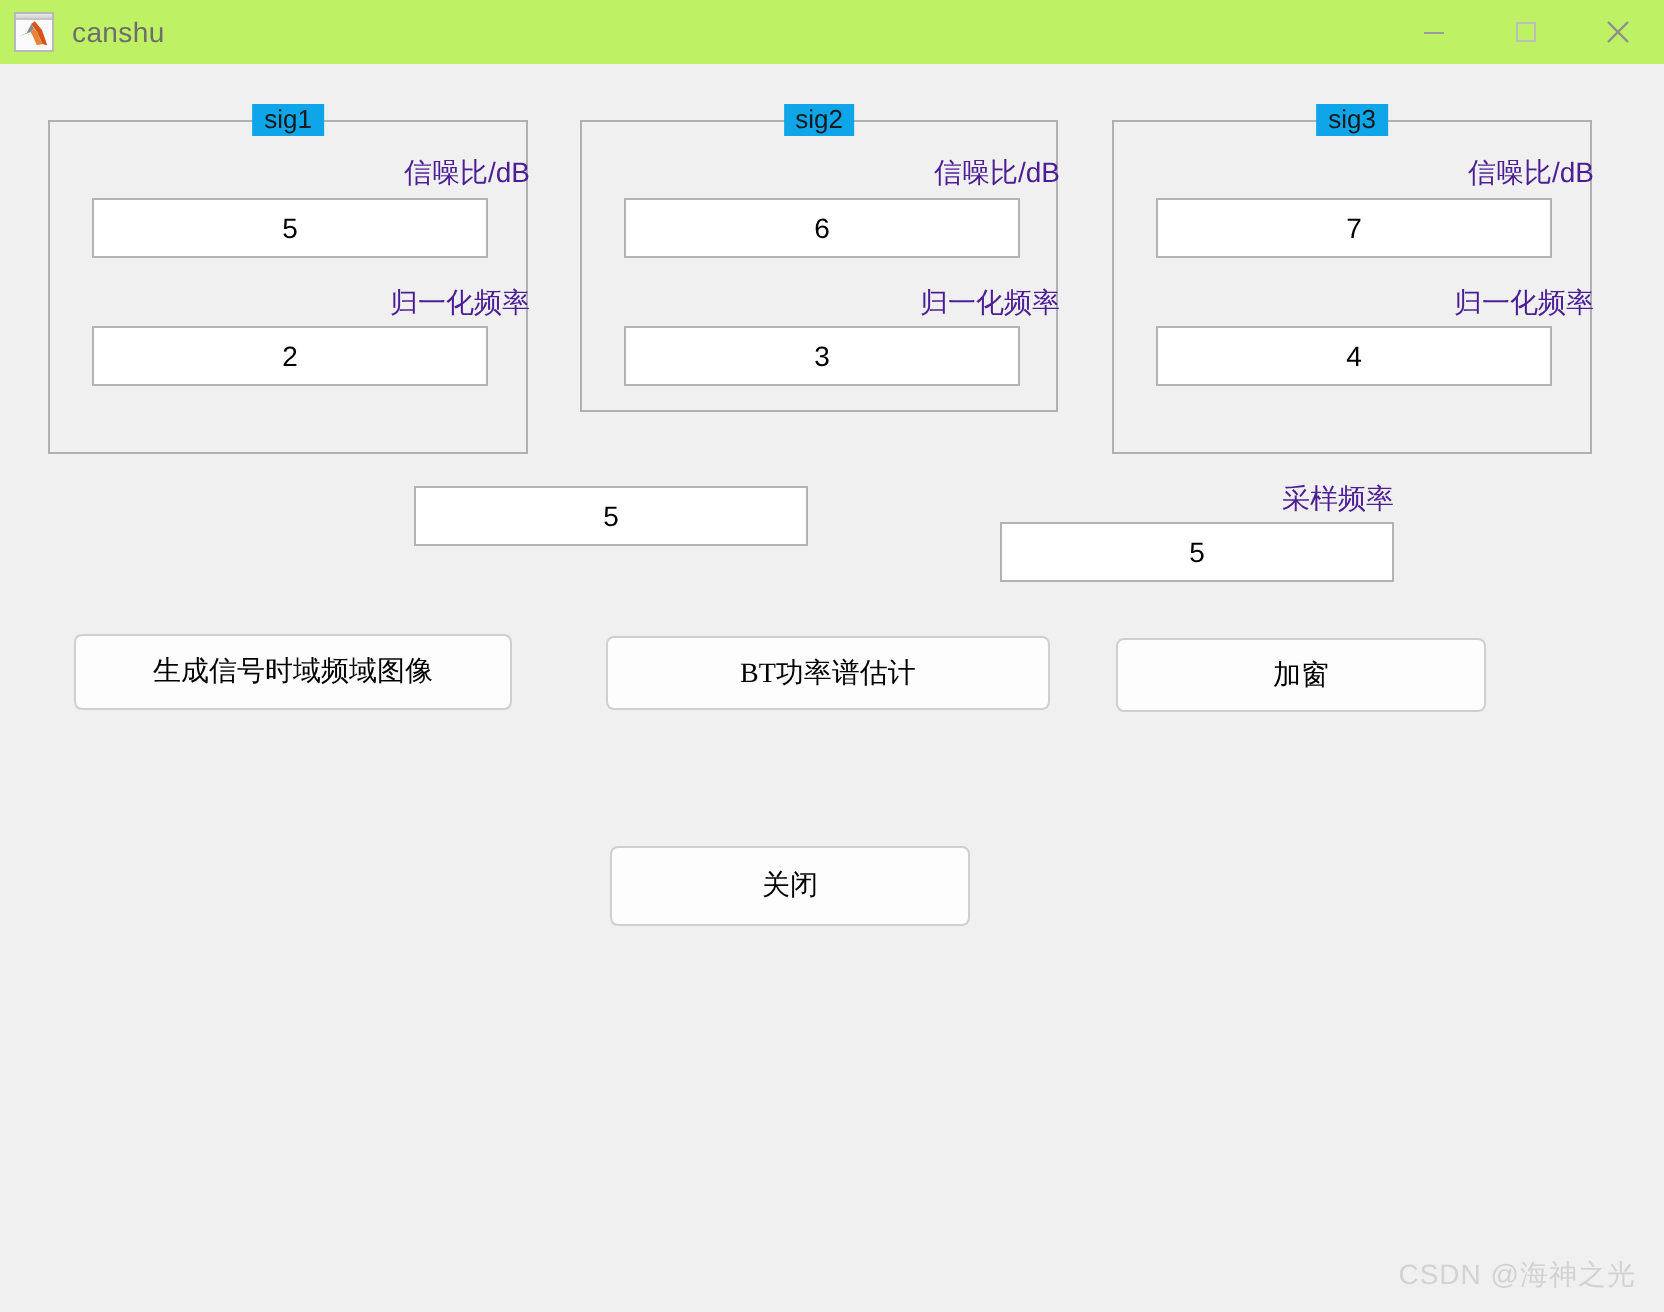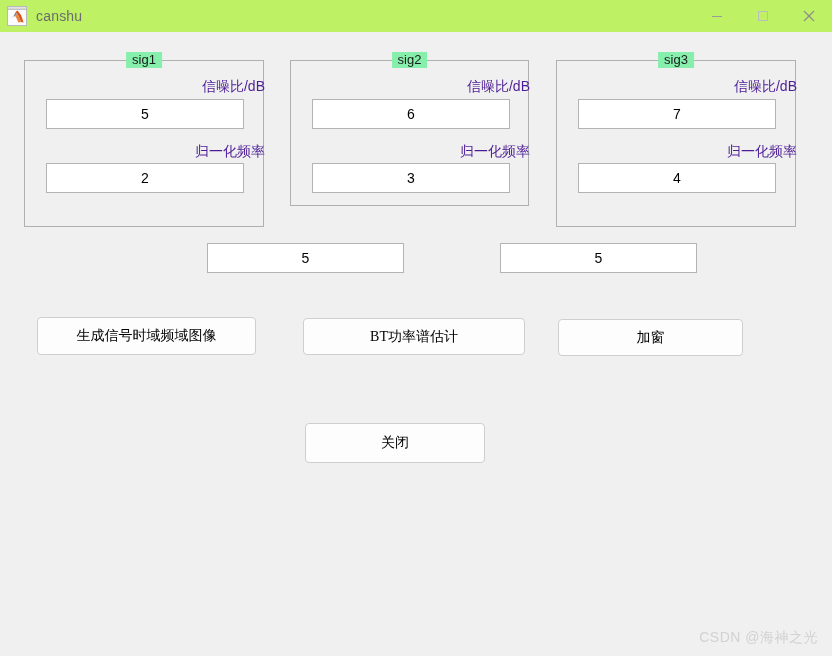--- a/index.html
+++ b/index.html
@@ -78,21 +78,21 @@
     position: absolute;
     border: 1px solid #b0b0b0;
     background: #f0f0f0;
     box-sizing: border-box;
   }
   .panel-title {
     position: absolute;
     top: -9px;
     left: 50%;
     transform: translateX(-50%);
-    background: #86efac;
+    background: #0ea5e9;
     padding: 0 6px;
     font-size: 13px;
     color: #1a1a1a;
     white-space: nowrap;
     line-height: 16px;
   }
   .field-label {
     text-align: right;
     font-size: 14px;
     color: #4c1d95;
@@ -207,20 +207,21 @@
 
   <div class="field-label" style="position:absolute; left:0; top:81px; width:240px;">归一化频率</div>
   <input class="textfield" type="text" readonly="" style="position: absolute; left: 21px; top: 102px; width: 198px;" value="4">
 </div>
 
 <div class="std-group" style="left:207px; top:240px; width:197px;">
   <input class="textfield" type="text" readonly="" style="width: 197px; margin-top: 3px;" value="5">
 </div>
 
 <div class="std-group" style="left:500px; top:240px; width:197px;">
+  <div class="field-label" style="width:197px;">采样频率</div>
   <input class="textfield" type="text" readonly="" style="width: 197px; margin-top: 3px;" value="5">
 </div>
 
 <div class="btn" style="left:37px; top:317px; width:219px; height:38px;">生成信号时域频域图像</div>
 
 <div class="btn" style="left:303px; top:318px; width:222px; height:37px;font-family:Liberation Serif, serif;">BT功率谱估计</div>
 
 <div class="btn" style="left:558px; top:319px; width:185px; height:37px;">加窗</div>
 
 <div class="btn" style="left:305px; top:423px; width:180px; height:40px;">关闭</div>

